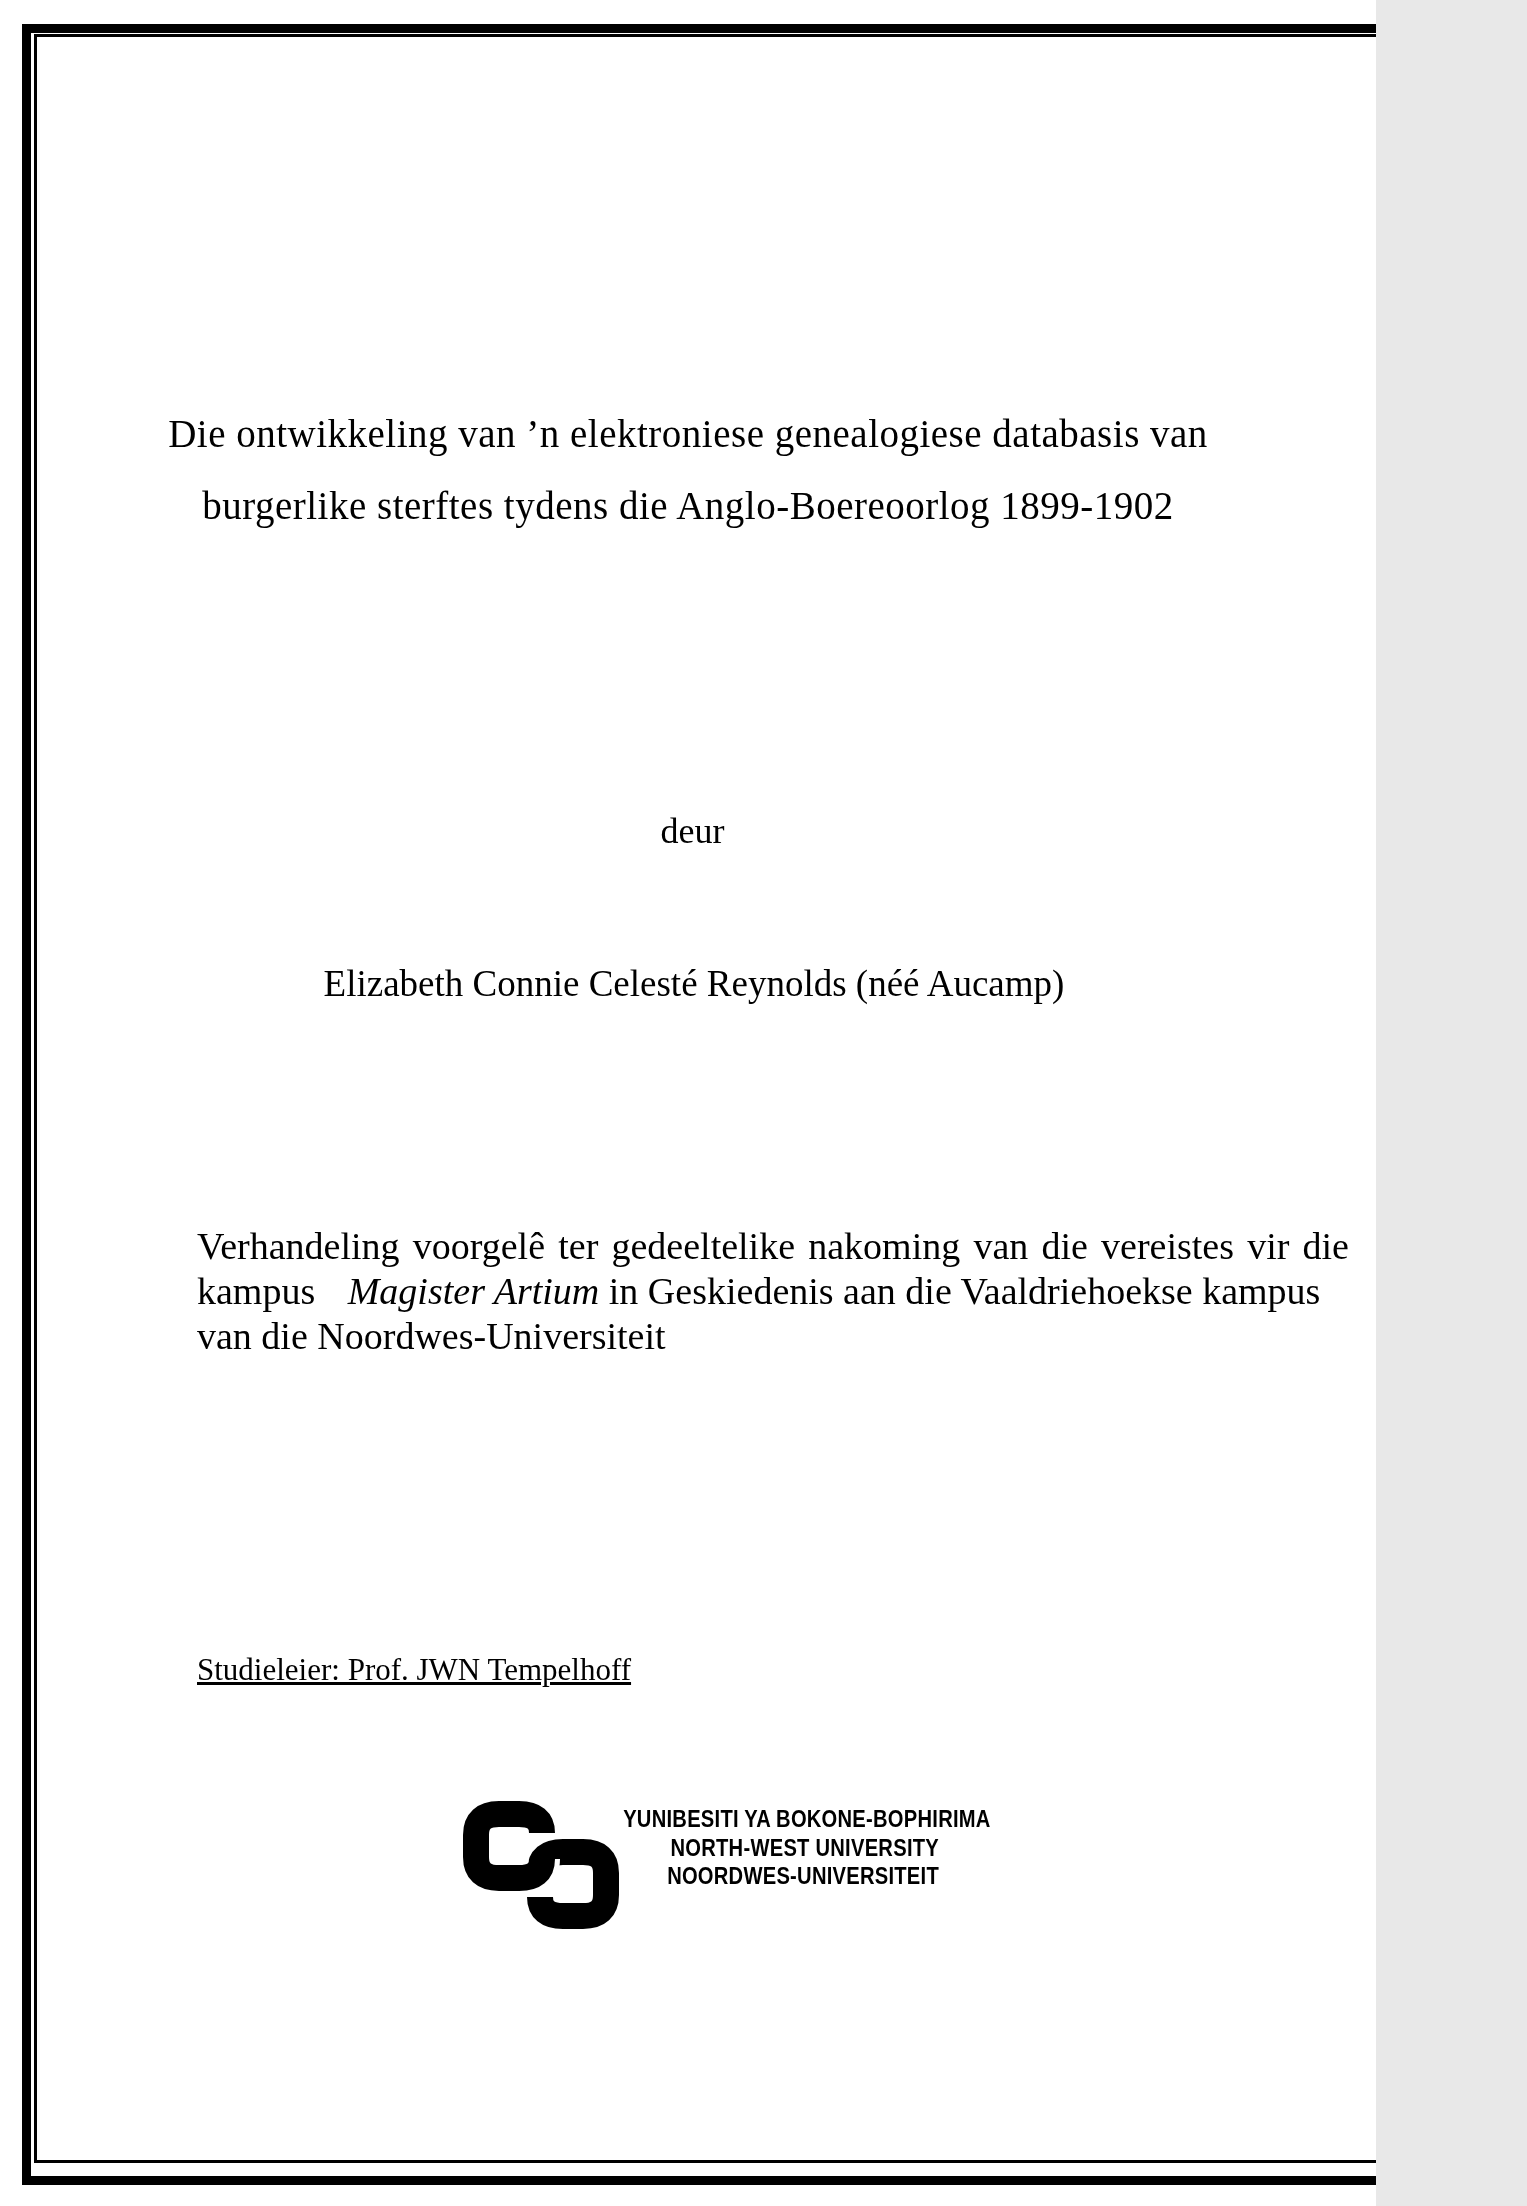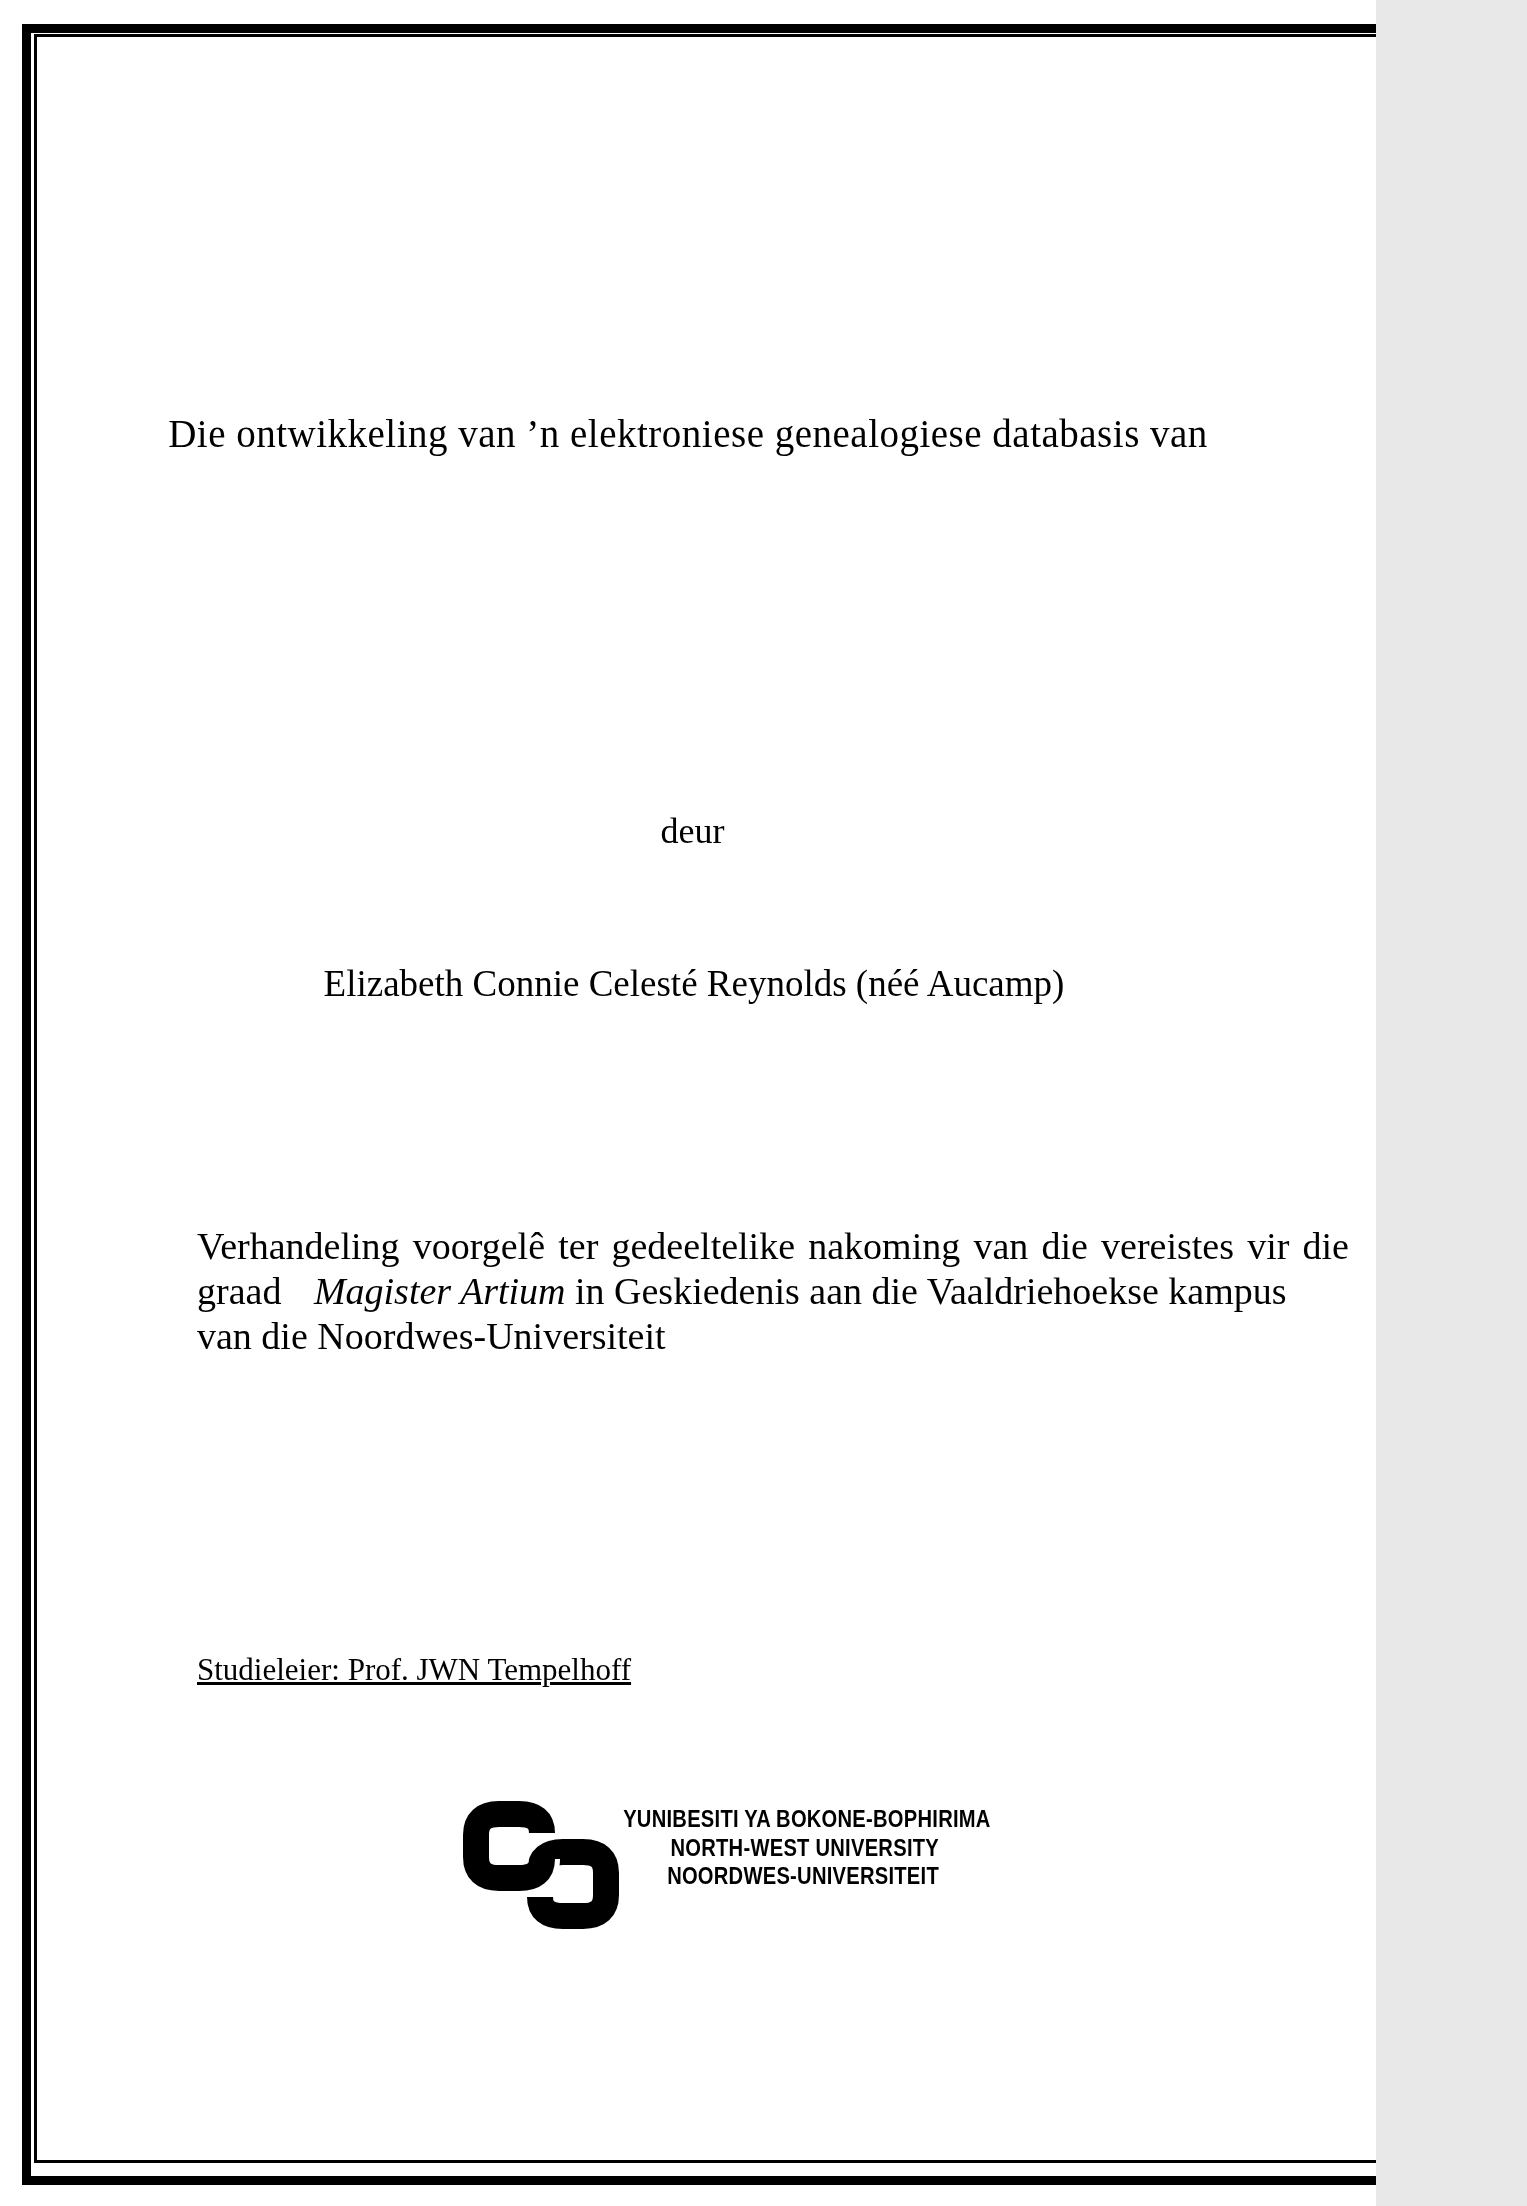--- a/index.html
+++ b/index.html
@@ -70,29 +70,30 @@
 </head>
 <body>
 
 <div class="page">
 
   <div class="frame-outer"></div>
   <div class="frame-inner"></div>
 
   <div class="title">
     <div>Die ontwikkeling van ’n elektroniese genealogiese databasis van</div>
+    <div>burgerlike sterftes tydens die Anglo-Boereoorlog 1899-1902</div>
   </div>
 
   <div class="byline">deur</div>
 
   <div class="author">Elizabeth Connie Celesté Reynolds (néé Aucamp)</div>
 
   <div class="statement">
     <div class="just">Verhandeling voorgelê ter gedeeltelike nakoming van die vereistes vir die</div>
-    <div><span>graad </span><span class="ital">Magister Artium</span><span> in Geskiedenis aan die Vaaldriehoekse kampus</span></div>
+    <div><span>kampus </span><span class="ital">Magister Artium</span><span> in Geskiedenis aan die Vaaldriehoekse kampus</span></div>
     <div>van die Noordwes-Universiteit</div>
   </div>
 
   <div class="supervisor">
     <div>Studieleier: Prof. JWN Tempelhoff</div>
   </div>
 
   <div class="logo">
     <svg class="logo-mark" viewBox="0 0 156 128" xmlns="http://www.w3.org/2000/svg">
 

